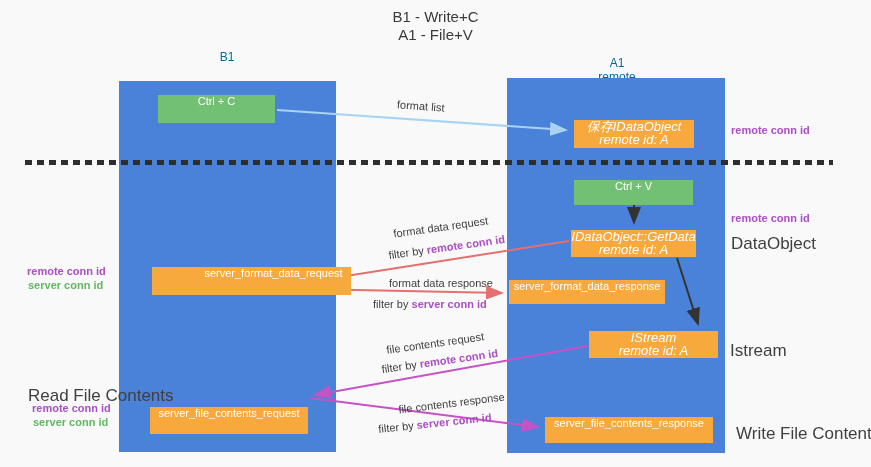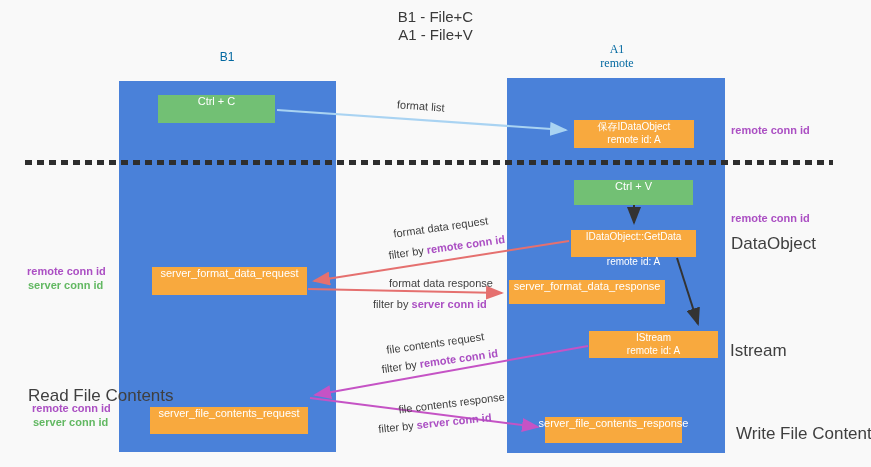--- a/index.html
+++ b/index.html
@@ -16,68 +16,68 @@
   .title{
     position:absolute;top:8px;left:0;width:871px;
     text-align:center;color:#3a3a3a;
     font-size:15px;line-height:18px;
   }
   .col-header{
     position:absolute;width:140px;text-align:center;
     color:#0369a1;font-size:12px;line-height:14px;
   }
   .col-header.left{left:157px;top:50px;}
-  .col-header.right{left:547px;top:42px;font-family:Liberation Serif, serif;}
+  .col-header.right{left:547px;top:56px;}
   .column{
     position:absolute;background:#4a81d9;z-index:1;
   }
   .column.left{left:119px;top:81px;width:217px;height:371px;}
   .column.right{left:507px;top:78px;width:218px;height:375px;}
   .dashed-line{
     position:absolute;left:25px;top:160px;width:808px;height:5px;z-index:3;
     background:repeating-linear-gradient(90deg,#2e2e2e 0px,#2e2e2e 7px,transparent 7px,transparent 12px);
   }
   .overlay{position:absolute;left:0;top:0;z-index:2;}
   .node{
     position:absolute;z-index:4;
     display:flex;flex-direction:column;align-items:center;justify-content:flex-start;
     color:#ffffff;text-align:center;
   }
   .node.green{background:#72c074;}
   .node.orange{background:#f8a93e;}
-  .node .l1{font-size:10px;line-height:13px;}
+  .node .l1{font-size:13px;line-height:13px;font-style:italic;}
   .node .single{font-size:11px;}
   #ctrl-c{left:158px;top:95px;width:117px;height:28px;}
   #ctrl-v{left:574px;top:174px;width:119px;height:25px;margin-top:6px;}
   #save-ido{left:574px;top:120px;width:120px;height:28px;}
-  #getdata{left:571px;top:230px;width:125px;height:27px;gap:12px;}
+  #getdata{left:571px;top:230px;width:125px;height:27px;}
   #istream{left:589px;top:331px;width:129px;height:27px;}
-  #fmt-req{left:152px;top:267px;width:155px;height:28px;}
+  #fmt-req{left:152px;top:267px;width:155px;height:28px;padding-left:44px;}
   #fmt-res{left:509px;top:280px;width:156px;height:24px;}
   #file-req{left:150px;top:383px;width:158px;height:27px;margin-top:24px;}
-  #file-res{left:545px;top:417px;width:137px;height:26px;}
+  #file-res{left:545px;top:417px;width:168px;height:26px;}
   .lbl{
     position:absolute;z-index:5;font-size:11px;color:#3f3f3f;white-space:nowrap;
   }
   .lbl.tilt8{transform:rotate(-8deg);}
   .lbl.tilt7{transform:rotate(-7deg);}
   .lbl.tilt6{transform:rotate(-6deg);}
   .lbl.tilt-fl{transform:rotate(4deg);}
   .kw-purple{color:#ab4fc3;font-weight:bold;}
   .side-purple{position:absolute;z-index:5;font-size:11px;font-weight:bold;color:#ab4fc3;white-space:nowrap;}
   .side-green{position:absolute;z-index:5;font-size:11px;font-weight:bold;color:#62b862;white-space:nowrap;}
   .side-dark{position:absolute;z-index:5;font-size:17px;color:#3f3f3f;white-space:nowrap;}
 </style>
 </head>
 <body>
 
 <div class="canvas">
 
   <div class="title">
-    <div>B1 - File+C</div>
+    <div>B1 - Write+C</div>
     <div>A1 - File+V</div>
   </div>
 
   <div class="col-header left">
     <div>B1</div>
   </div>
   <div class="col-header right">
     <div>A1</div>
     <div>remote</div>
   </div>

